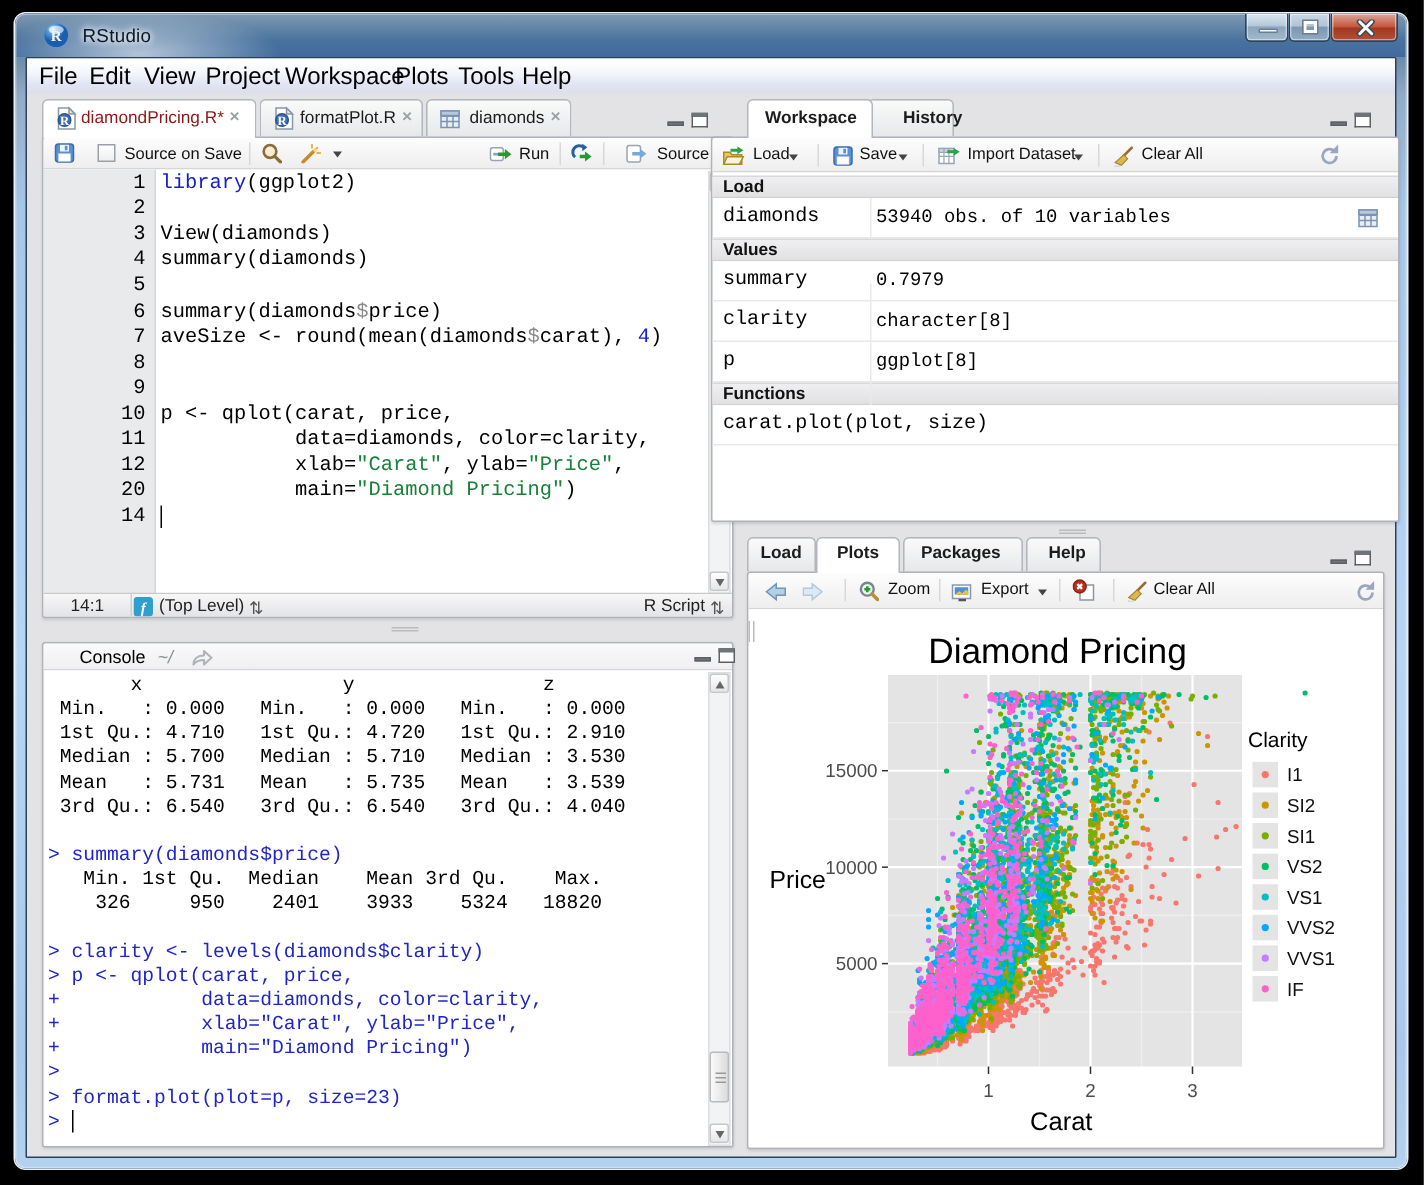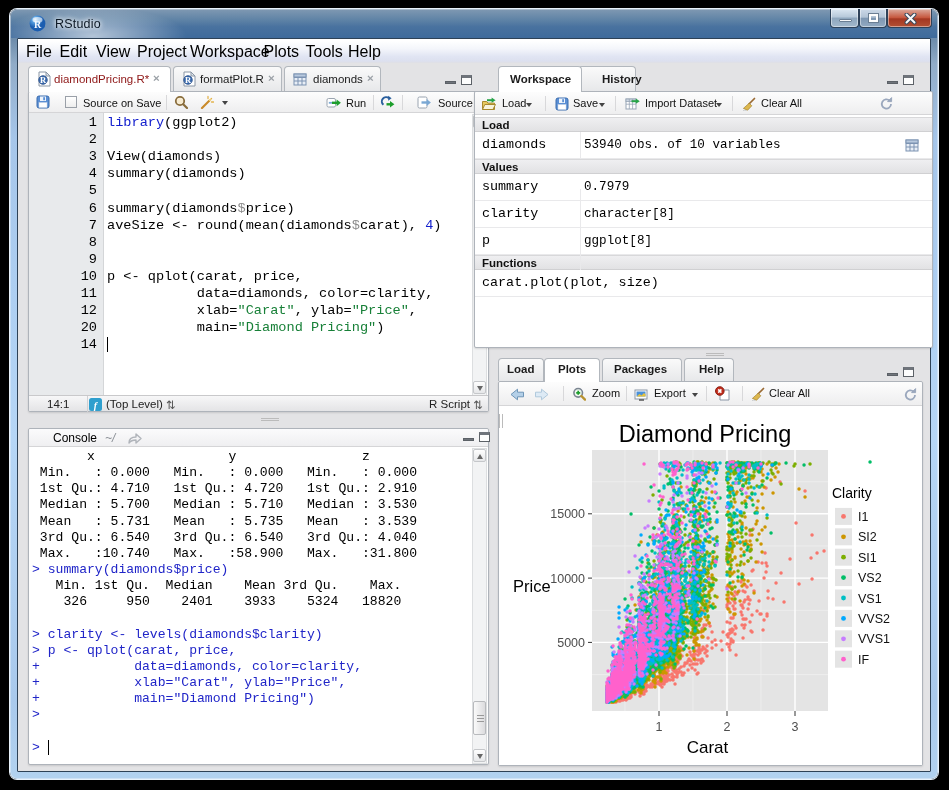--- a/index.html
+++ b/index.html
@@ -212,30 +212,30 @@
 <div style="position:absolute;left:434px;top:9px;width:11px;height:3px;background:#6f747b;border:1px solid #5c6167"></div>
           <div style="position:absolute;left:450px;top:3px;width:11px;height:10px;border:1px solid #5c6167;border-top:3px solid #6f747b;background:#fdfdfd"></div>
 </div>
 <div style="position:absolute;left:2px;top:19px;width:440px;height:316px;overflow:hidden;font-family:'Liberation Mono',monospace;font-size:13.1px">
 <div class="conline" style="top:1.00px">       x                 y                z</div>
 <div class="conline" style="top:17.15px"> Min.   : 0.000   Min.   : 0.000   Min.   : 0.000</div>
 <div class="conline" style="top:33.30px"> 1st Qu.: 4.710   1st Qu.: 4.720   1st Qu.: 2.910</div>
 <div class="conline" style="top:49.45px"> Median : 5.700   Median : 5.710   Median : 3.530</div>
 <div class="conline" style="top:65.60px"> Mean   : 5.731   Mean   : 5.735   Mean   : 3.539</div>
 <div class="conline" style="top:81.75px"> 3rd Qu.: 6.540   3rd Qu.: 6.540   3rd Qu.: 4.040</div>
-<div class="conline" style="top:97.90px"> Max.   :10.740   Max.   :58.900   Max.   :31.800</div>
 <div class="conline blue" style="top:114.05px">&gt; summary(diamonds$price)</div>
 <div class="conline" style="top:130.20px">   Min. 1st Qu.  Median    Mean 3rd Qu.    Max.</div>
 <div class="conline" style="top:146.35px">    326     950    2401    3933    5324   18820</div>
 <div class="conline blue" style="top:178.65px">&gt; clarity &lt;- levels(diamonds$clarity)</div>
 <div class="conline blue" style="top:194.80px">&gt; p &lt;- qplot(carat, price,</div>
 <div class="conline blue" style="top:210.95px">+            data=diamonds, color=clarity,</div>
 <div class="conline blue" style="top:227.10px">+            xlab="Carat", ylab="Price",</div>
 <div class="conline blue" style="top:243.25px">+            main="Diamond Pricing")</div>
 <div class="conline blue" style="top:259.40px">&gt;</div>
+<div class="conline blue" style="top:275.55px">&gt; format.plot(plot=p, size=23)</div>
 <div class="conline blue" style="top:291.70px">&gt; <span style="border-left:1.5px solid #000">&nbsp;</span></div>
 </div>
 <div class="sb" style="right:1px;top:19px;width:15px;height:316px"></div>
 <div class="sbarrow" style="right:2px;top:20px">
           <div class="tri" style="left:3px;top:4px;border-left:3.5px solid transparent;border-right:3.5px solid transparent;border-bottom:5px solid #666"></div>
         </div>
 <div class="sbarrow" style="right:2px;top:320px">
           <div class="tri" style="left:3px;top:4px;border-left:3.5px solid transparent;border-right:3.5px solid transparent;border-top:5px solid #666"></div>
         </div>
 <div style="position:absolute;right:2px;top:272px;width:13px;height:34px;background:linear-gradient(90deg,#fafafa,#dcdcde);border:1px solid #b8babd;border-radius:2px">

